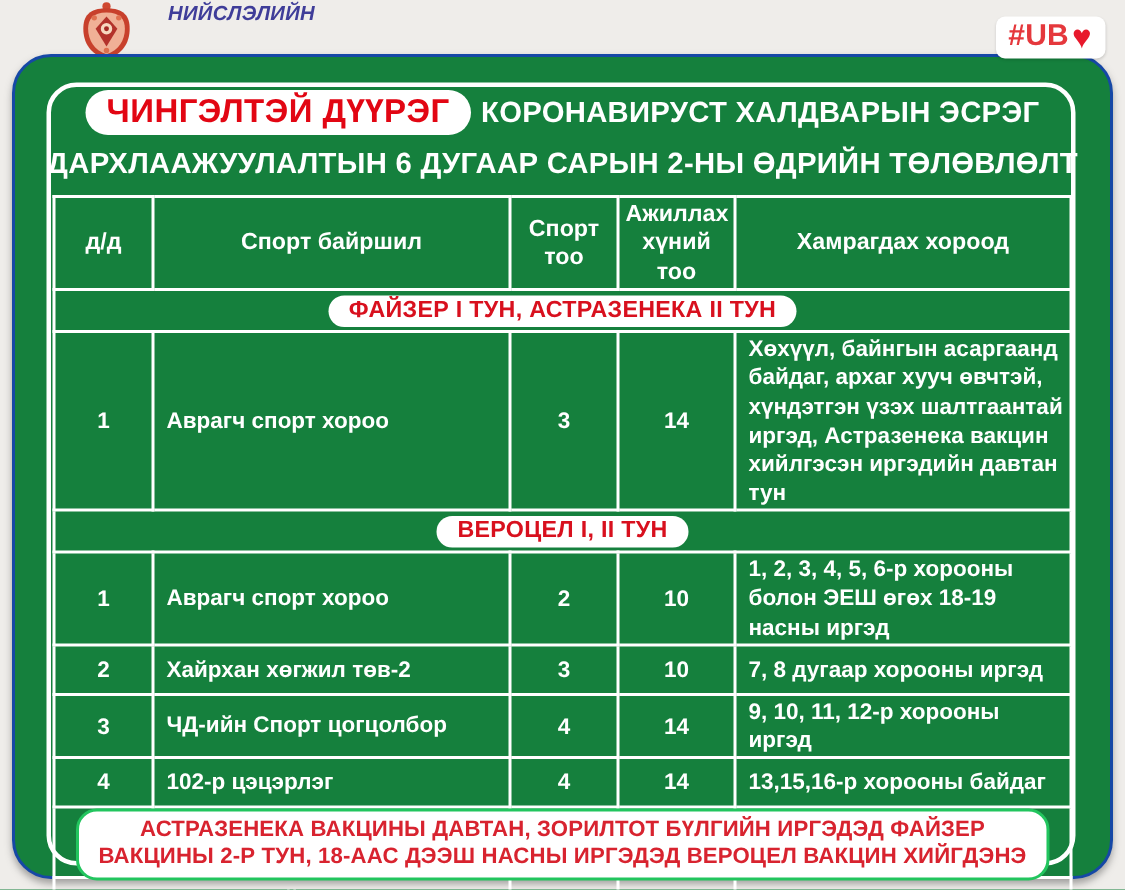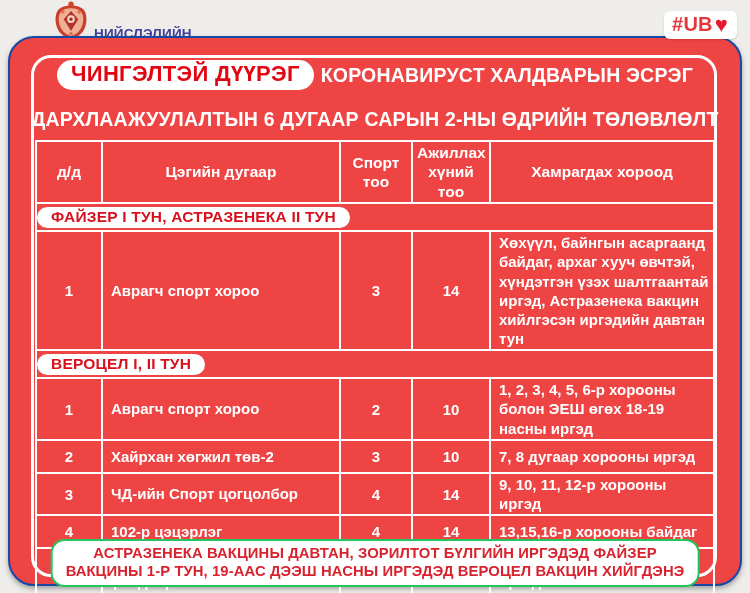--- a/index.html
+++ b/index.html
@@ -5,58 +5,58 @@
   html,body{margin:0;padding:0;}
   body{
     width:750px;height:593px;position:relative;overflow:hidden;
     background:#efedea;
     font-family:"Liberation Sans","DejaVu Sans",sans-serif;
     font-weight:bold;
     -webkit-font-smoothing:antialiased;
   }
   
   .topbar{position:absolute;left:0;top:0;width:750px;height:38px;}
-  .brand{position:absolute;left:52px;top:1px;display:flex;align-items:flex-end;gap:4px;}
+  .brand{position:absolute;left:52px;top:1px;display:flex;align-items:flex-start;gap:22px;font-style:italic;}
   .crest{width:38px;height:40px;flex:0 0 auto;}
   .brand-text{color:#3f3d99;font-size:13.5px;line-height:1.12;letter-spacing:.2px;}
   .hashtag-chip{
     position:absolute;right:13px;top:11px;z-index:5;
     background:#ffffff;border-radius:6px;padding:2px 8px 3px 8px;
     font-size:20px;letter-spacing:.2px;display:flex;align-items:center;gap:1px;
     box-shadow:0 1px 2px rgba(0,0,0,.15);
   }
   .hashtag-chip .red{color:#e5383c;}
   .hashtag-chip .heart{color:#e8192c;font-size:22px;line-height:18px;margin:0 1px;}
   .hashtag-chip .blue{color:#3a4ab8;}
   
   .panel{
     position:absolute;left:8px;top:36px;width:730px;height:546px;
-    background:#ef4444;border:2px solid #1648a6;border-radius:26px;
+    background:#15803d;border:2px solid #1648a6;border-radius:26px;
     box-shadow:0 3px 5px rgba(90,90,90,.5);
   }
   .outline{
     position:absolute;left:21px;top:17px;right:23px;bottom:7px;
     border:3px solid #ffffff;border-radius:20px;pointer-events:none;
   }
   .titleblock{position:relative;margin-top:21px;text-align:center;color:#fff;}
   .title-line1{font-size:19.5px;letter-spacing:.2px;height:32px;display:flex;align-items:center;justify-content:center;gap:7px;}
   .district-badge{
     background:#ffffff;color:#e20613;font-size:22px;letter-spacing:.3px;
     border-radius:999px;padding:1px 14px 3px 14px;display:inline-block;
   }
-  .title-line2{font-size:19.5px;letter-spacing:.2px;margin-top:17px;}
+  .title-line2{font-size:19.5px;letter-spacing:.2px;margin-top:7px;}
   
   table{border-collapse:collapse;margin:9px auto 0 auto;width:678px;table-layout:fixed;}
   td,th{border:2px solid #ffffff;color:#ffffff;font-size:15px;font-weight:bold;
         vertical-align:middle;padding:1px 4px;overflow:hidden;}
   th{line-height:1.25;}
   td.num,th{text-align:center;}
   td.txt{text-align:left;padding-left:8px;line-height:1.28;}
   tr.head th{height:40px;font-size:15.5px;}
-  tr.section td{height:24px;padding:1px 0;}
+  tr.section td{height:24px;text-align:center;padding:1px 0;}
   .section-pill{
     background:#ffffff;color:#d8101e;border-radius:999px;
     padding:1px 14px 2px 14px;font-size:15.5px;letter-spacing:.2px;display:inline-block;
   }
   tr.frow td{height:98px;}
   tr.vrow1 td{height:43px;}
   tr.vrow td{height:29px;}
   tr.vrow5 td{height:43px;}
   tr.total td{height:24px;}
   
@@ -108,21 +108,21 @@
     <colgroup>
       <col style="width:66px">
         <col style="width:238px">
         <col style="width:72px">
         <col style="width:78px">
         <col style="width:224px">
     </colgroup>
     <tbody>
         <tr class="head">
       <th>д/д</th>
-      <th>Цэгийн дугаар</th>
+      <th>Спорт байршил</th>
       <th>Спорт тоо</th>
       <th>Ажиллах хүний тоо</th>
       <th>Хамрагдах хороод</th>
     </tr>
 
     <tr class="section">
       <td colspan="5"><span class="section-pill">ФАЙЗЕР I ТУН, АСТРАЗЕНЕКА II ТУН</span></td>
     </tr>
     <tr class="frow">
       <td class="num">1</td>
@@ -175,15 +175,15 @@
       <td class="num" colspan="2">Нийт</td>
       <td class="num">21</td>
       <td class="num">80</td>
       <td></td>
     </tr>
   </tbody>
     </table>
 
   <div class="footer-pill">
     <div>АСТРАЗЕНЕКА ВАКЦИНЫ ДАВТАН, ЗОРИЛТОТ БҮЛГИЙН ИРГЭДЭД ФАЙЗЕР</div>
-    <div>ВАКЦИНЫ 1-Р ТУН, 19-ААС ДЭЭШ НАСНЫ ИРГЭДЭД ВЕРОЦЕЛ ВАКЦИН ХИЙГДЭНЭ</div>
+    <div>ВАКЦИНЫ 2-Р ТУН, 18-ААС ДЭЭШ НАСНЫ ИРГЭДЭД ВЕРОЦЕЛ ВАКЦИН ХИЙГДЭНЭ</div>
   </div>
 </div>
 
 </body></html>

